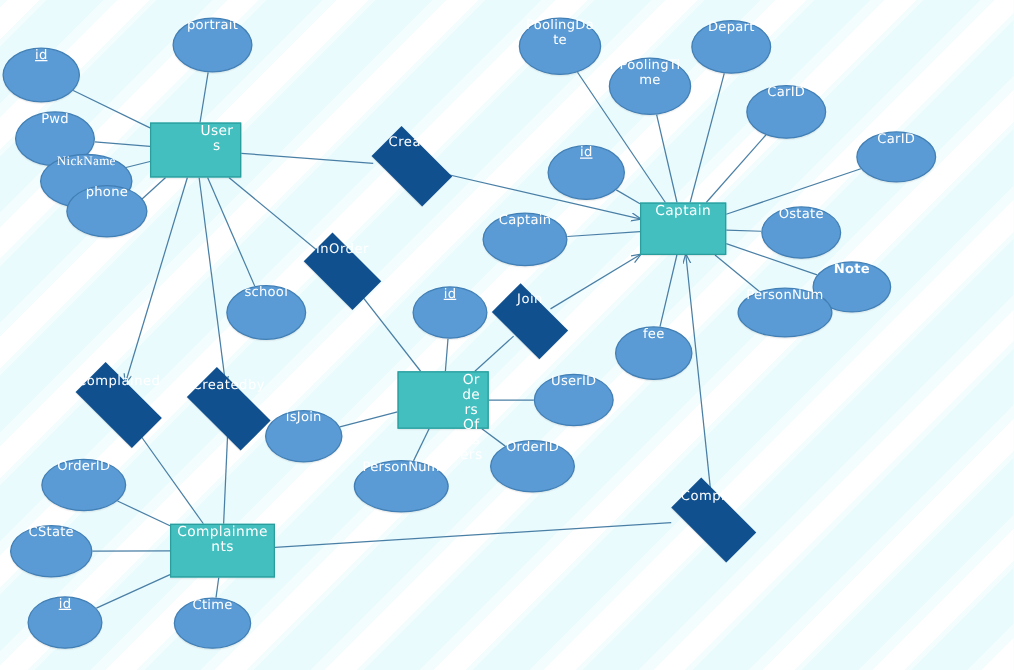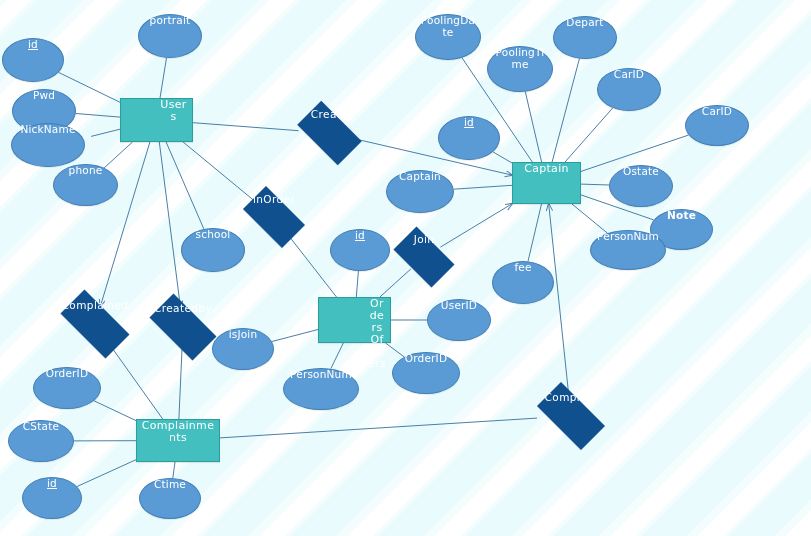--- a/index.html
+++ b/index.html
@@ -174,24 +174,24 @@
       </div>
       <div class="node attribute" style="left: 138px; top: 14px; width: 64px; height: 44px;">
         <span>portrait</span>
       </div>
       <div class="node attribute key" style="left: 2px; top: 38px; width: 62px; height: 44px;">
         <span>id</span>
       </div>
       <div class="node attribute" style="left: 12px; top: 89px; width: 64px; height: 44px;">
         <span>Pwd</span>
       </div>
-      <div class="node attribute" style="left: 11px; top: 123px; width: 74px; height: 44px;">
+      <div class="node attribute" style="left: 32px; top: 123px; width: 74px; height: 44px; font-family: Liberation Serif, serif;">
         <span>NickName</span>
       </div>
-      <div class="node attribute" style="left: 53px; top: 164px; width: 65px; height: 42px;">
+      <div class="node attribute" style="left: 53px; top: 148px; width: 65px; height: 42px;">
         <span>phone</span>
       </div>
       <div class="node attribute" style="left: 181px; top: 228px; width: 64px; height: 44px;">
         <span>school</span>
       </div>
       <div class="node attribute" style="left: 415px; top: 14px; width: 66px; height: 46px;">
         <span>PoolingDate</span>
       </div>
       <div class="node attribute" style="left: 487px; top: 46px; width: 66px; height: 46px;">
         <span>PoolingTime</span>

